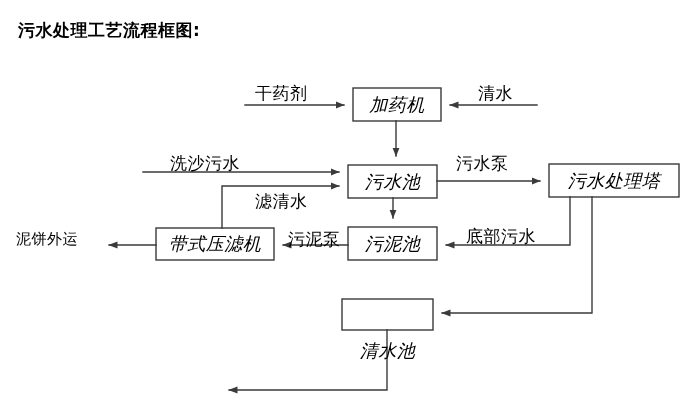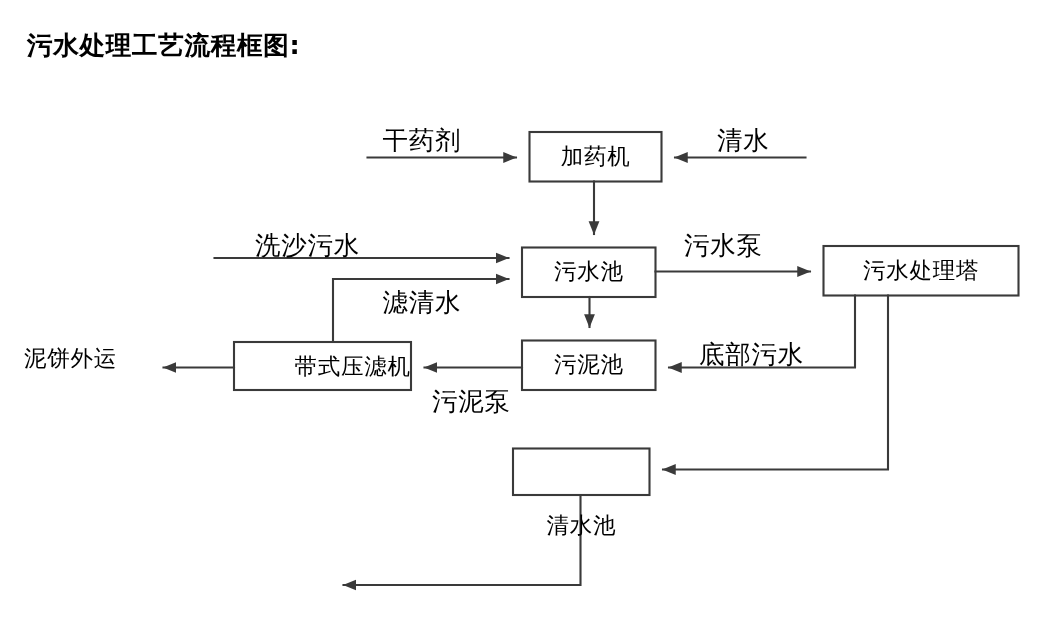--- a/index.html
+++ b/index.html
@@ -42,24 +42,25 @@
     stroke-width: 1.4;
     fill: none;
     stroke-linecap: square;
     stroke-linejoin: miter;
   }
   .box-label {
     position: absolute;
     display: flex;
     align-items: center;
     justify-content: center;
-    font-size: 15px;
+    font-size: 18px;
     color: #000000;
     white-space: nowrap;
     letter-spacing: 0.5px;
+    font-style: italic;
   }
   .edge-label {
     position: absolute;
     font-size: 17px;
     color: #000000;
     white-space: nowrap;
     letter-spacing: 0.5px;
   }
   .term-label {
     position: absolute;
@@ -118,26 +119,26 @@
 
     <path class="conn" d="M592,197 L592,313 L442,313" marker-end="url(#arrowL)"></path>
 
     <path class="conn" d="M387,330 L387,390 L229,390" marker-end="url(#arrowL)"></path>
   </svg>
 
   <div class="box-label" style="left:353px;top:88px;width:88px;height:33px;">加药机</div>
   <div class="box-label" style="left:348px;top:165px;width:89px;height:33px;">污水池</div>
   <div class="box-label" style="left:549px;top:164px;width:130px;height:33px;border-radius:16px;">污水处理塔</div>
   <div class="box-label" style="left:348px;top:227px;width:89px;height:33px;text-align:center;">污泥池</div>
-  <div class="box-label" style="left:156px;top:228px;width:118px;height:32px;padding-left:20px;">带式压滤机</div>
+  <div class="box-label" style="left:156px;top:228px;width:118px;height:32px;">带式压滤机</div>
   <div class="box-label" style="left:342px;top:299px;width:91px;height:31px;margin-top:36px;">清水池</div>
 
   <div class="edge-label" style="left:255px;top:82px;">干药剂</div>
   <div class="edge-label" style="left:478px;top:82px;">清水</div>
   <div class="edge-label" style="left:170px;top:152px;">洗沙污水</div>
   <div class="edge-label" style="left:255px;top:190px;text-align:center;">滤清水</div>
   <div class="edge-label" style="left:456px;top:152px;">污水泵</div>
-  <div class="edge-label" style="left:288px;top:228px;margin-top:28px;">污泥泵</div>
+  <div class="edge-label" style="left:288px;top:228px;">污泥泵</div>
   <div class="edge-label" style="left:466px;top:225px;">底部污水</div>
 
   <div class="term-label" style="left:16px;top:230px;">泥饼外运</div>
 
 </div>
 
 </body></html>

